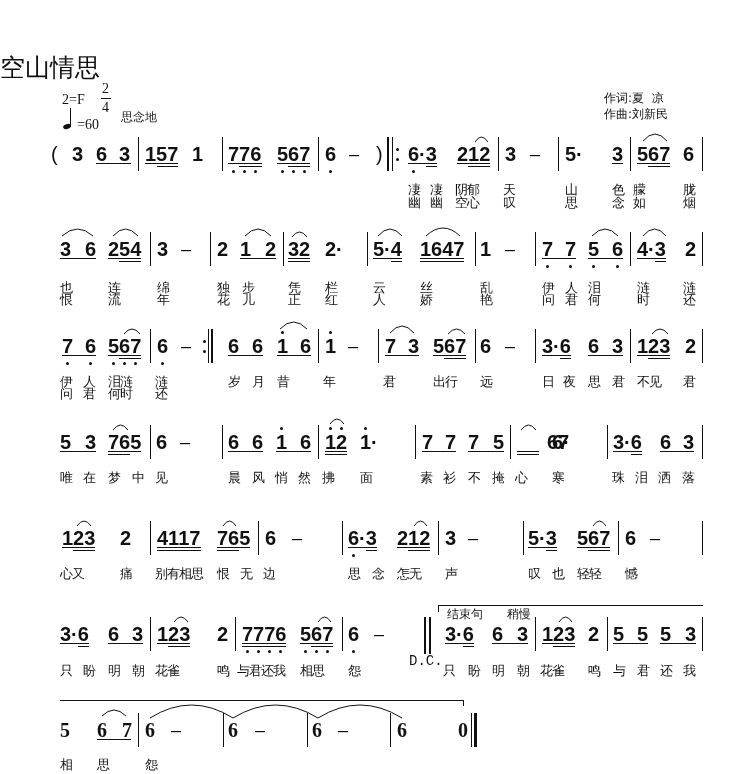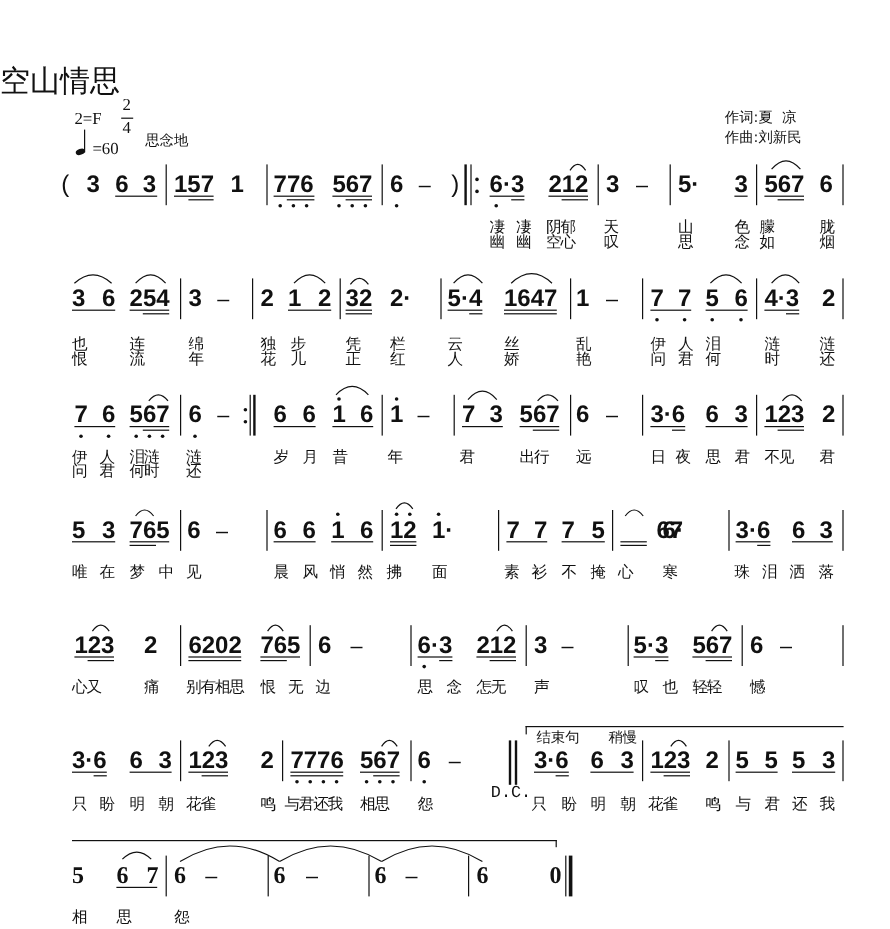--- a/index.html
+++ b/index.html
@@ -339,21 +339,21 @@
     <span class="ly" style="left:552px;top:471px">寒</span>
     <span class="ly" style="left:612px;top:471px">珠</span>
     <span class="ly" style="left:635px;top:471px">泪</span>
     <span class="ly" style="left:658px;top:471px">洒</span>
     <span class="ly" style="left:682px;top:471px">落</span>
   </div>
 
   <div>
     <span class="n" style="left:62px;top:528px">123</span>
     <span class="n" style="left:120px;top:528px">2</span>
-    <span class="n" style="left:157px;top:528px">6202</span>
+    <span class="n" style="left:157px;top:528px">4117</span>
     <span class="n" style="left:217px;top:528px">765</span>
     <span class="n" style="left:265px;top:528px">6</span>
     <span class="n dash" style="left:292px;top:528px">–</span>
     <span class="n" style="left:348px;top:528px">6·3</span>
     <span class="n" style="left:397px;top:528px">212</span>
     <span class="n" style="left:445px;top:528px">3</span>
     <span class="n dash" style="left:468px;top:528px">–</span>
     <span class="n" style="left:528px;top:528px">5·3</span>
     <span class="n" style="left:577px;top:528px">567</span>
     <span class="n" style="left:625px;top:528px">6</span>

